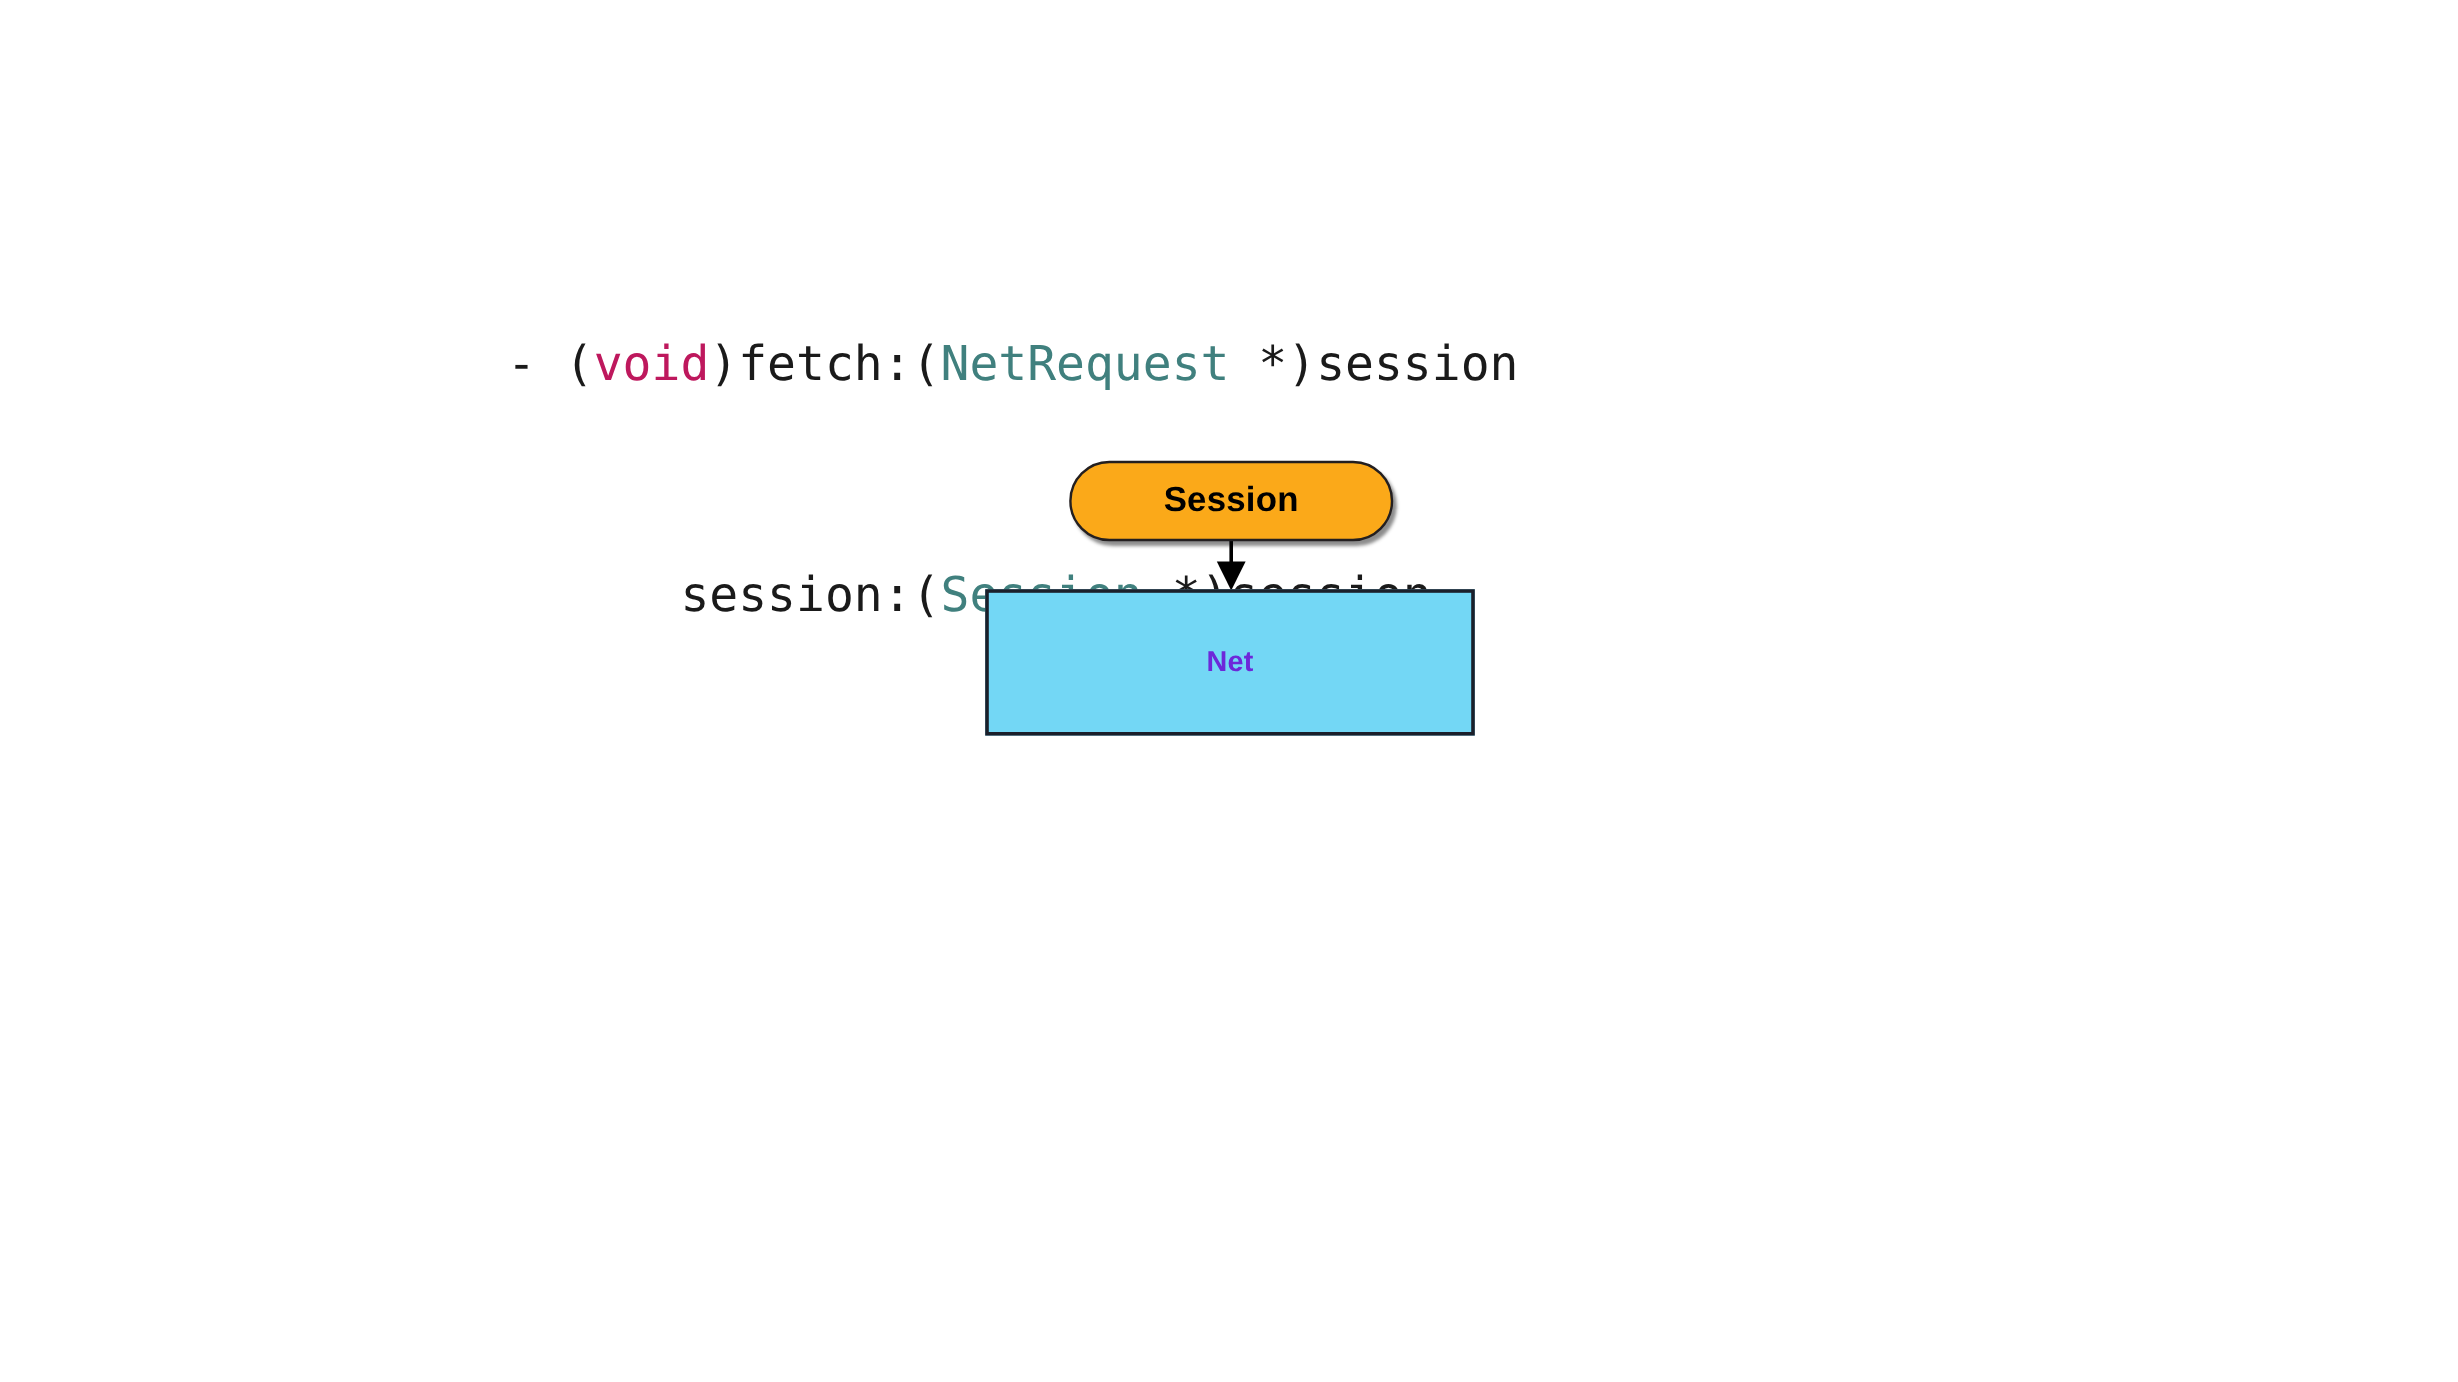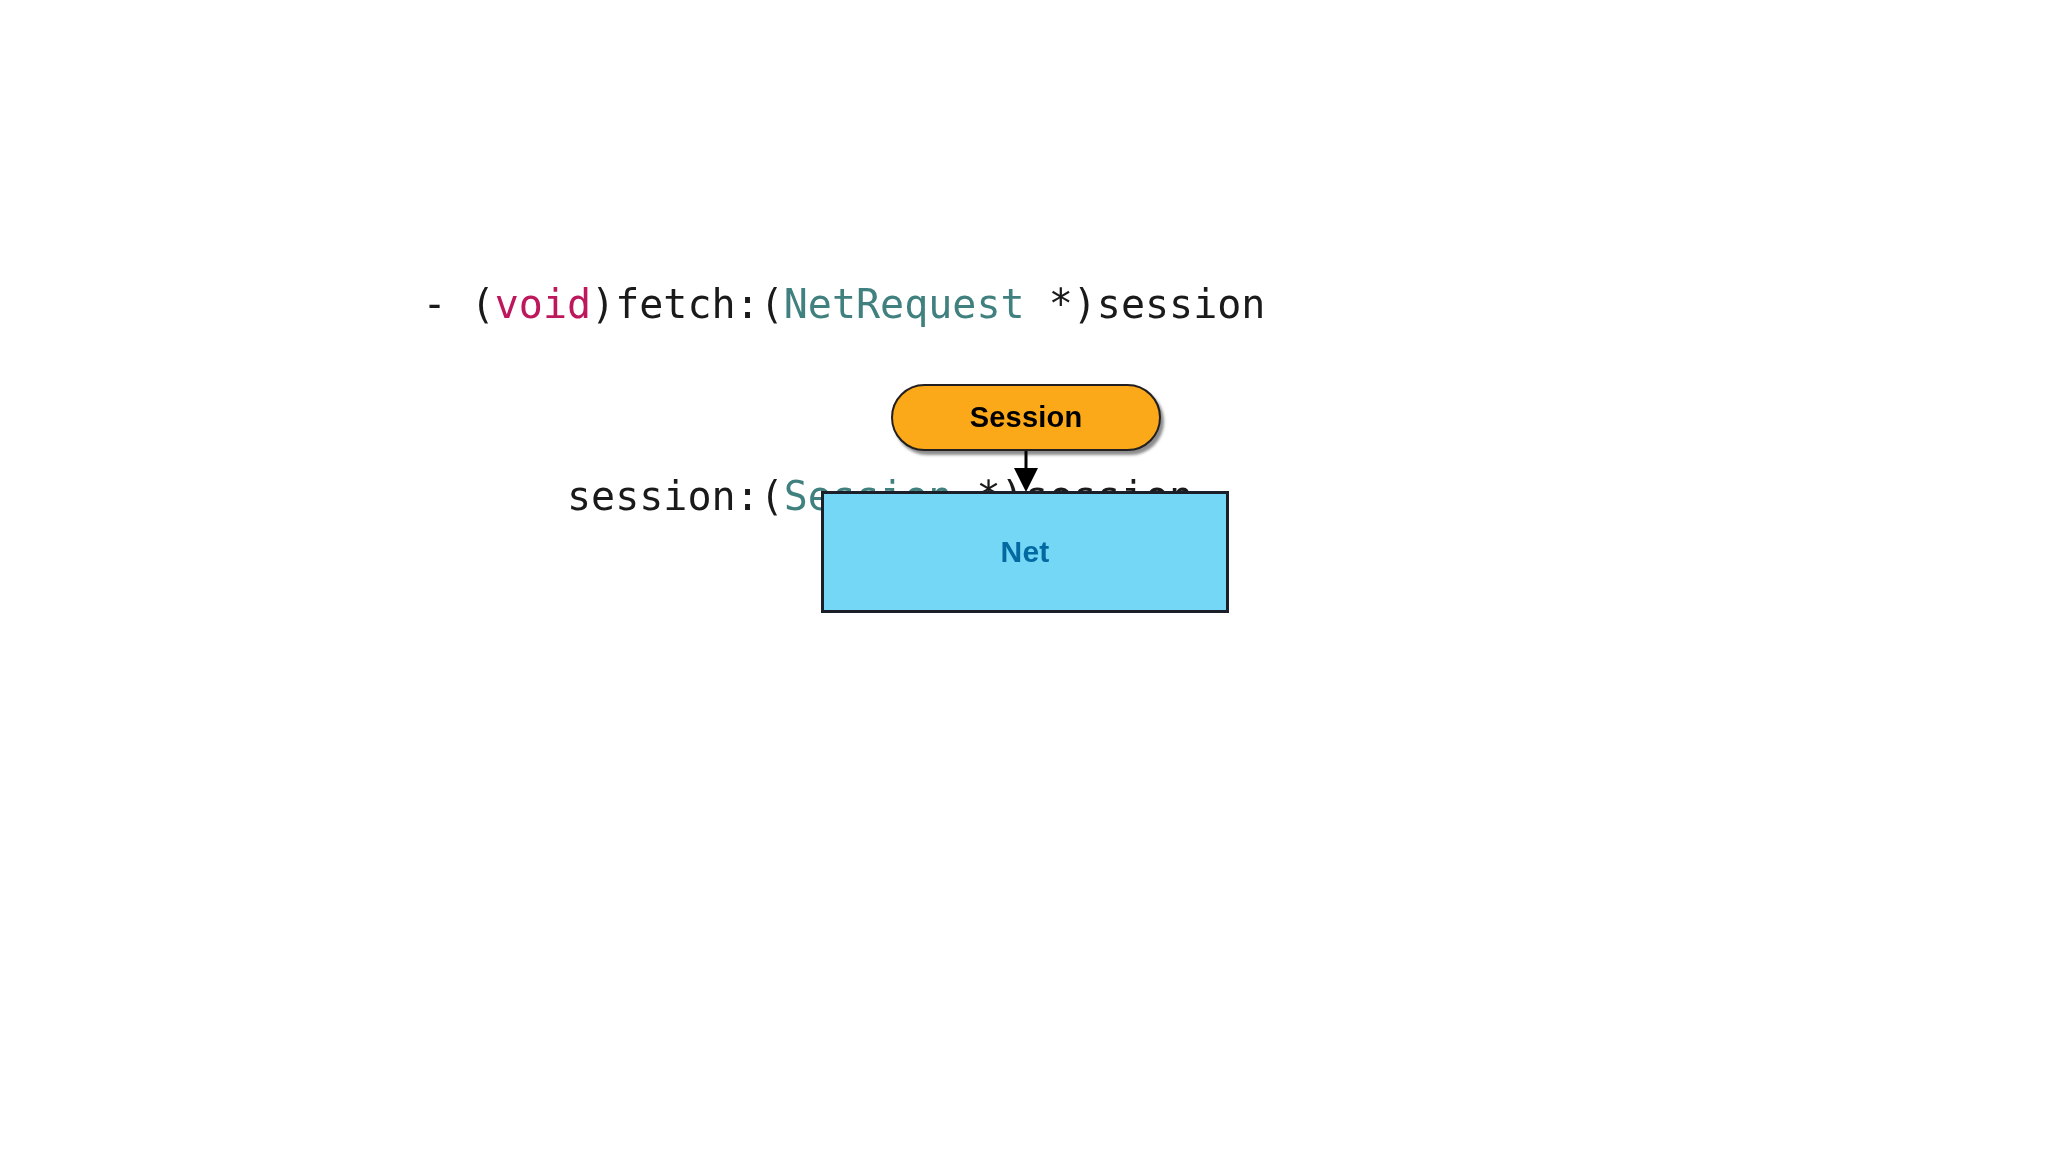--- a/index.html
+++ b/index.html
@@ -90,22 +90,22 @@
     top: 491px;
     width: 408px;
     height: 122px;
     background: #73d7f5;
     border: 3px solid #1b1f2a;
     border-radius: 0;
   }
   .node-net .node-label {
     font-family: "Liberation Sans", sans-serif;
     font-weight: bold;
-    font-size: 30px;
-    color: #0369a1;
+    font-size: 24px;
+    color: #6d28d9;
     letter-spacing: 0.2px;
     line-height: 1;
   }
 
   
   .connector {
     position: absolute;
     left: 0;
     top: 0;
     width: 2048px;

